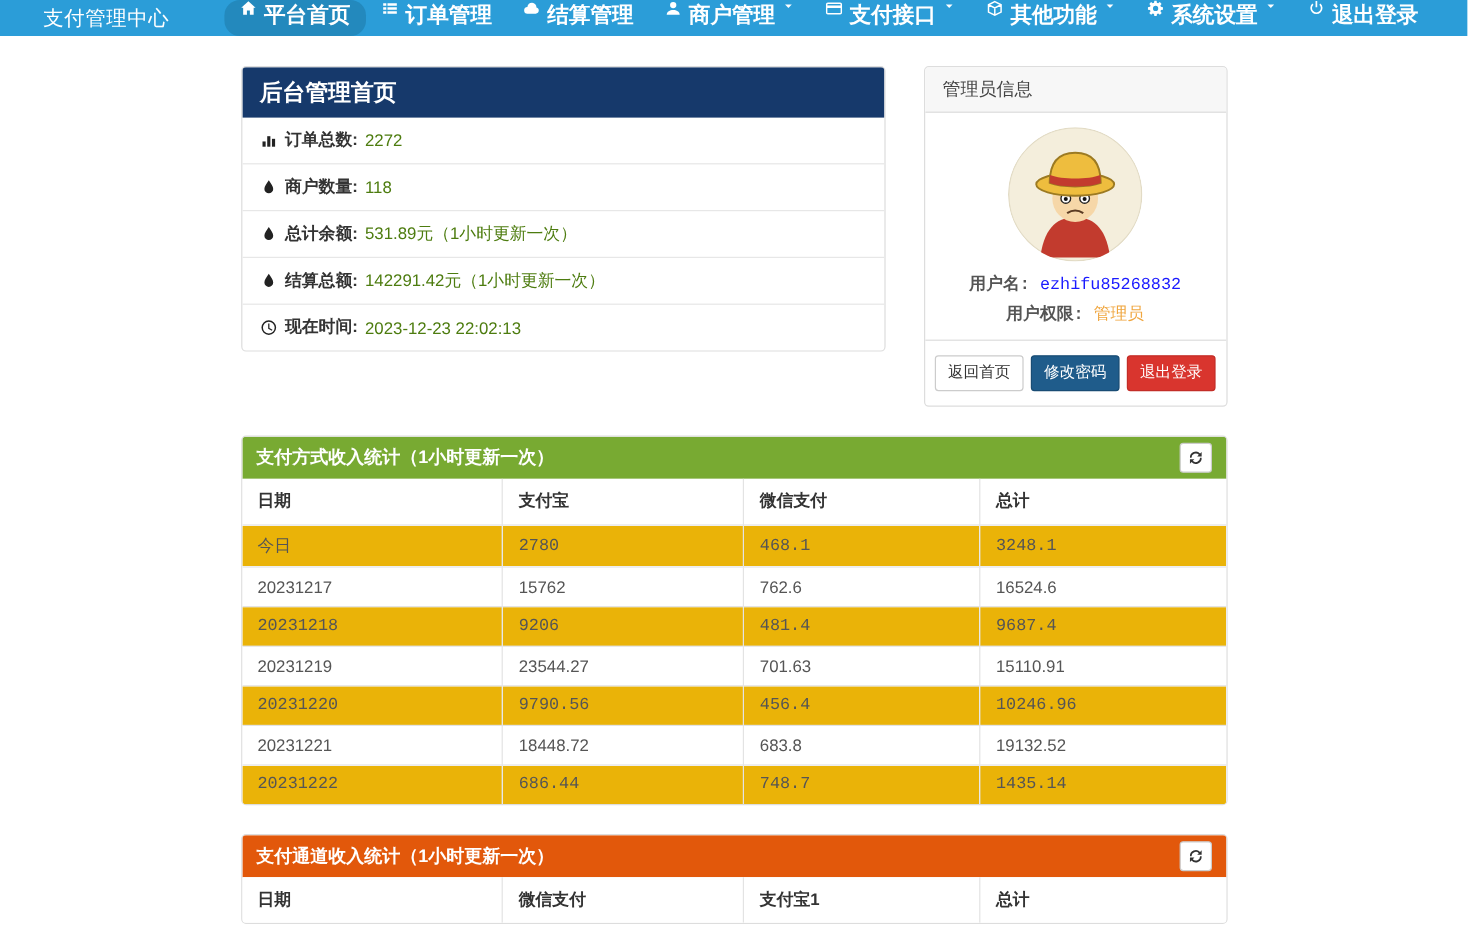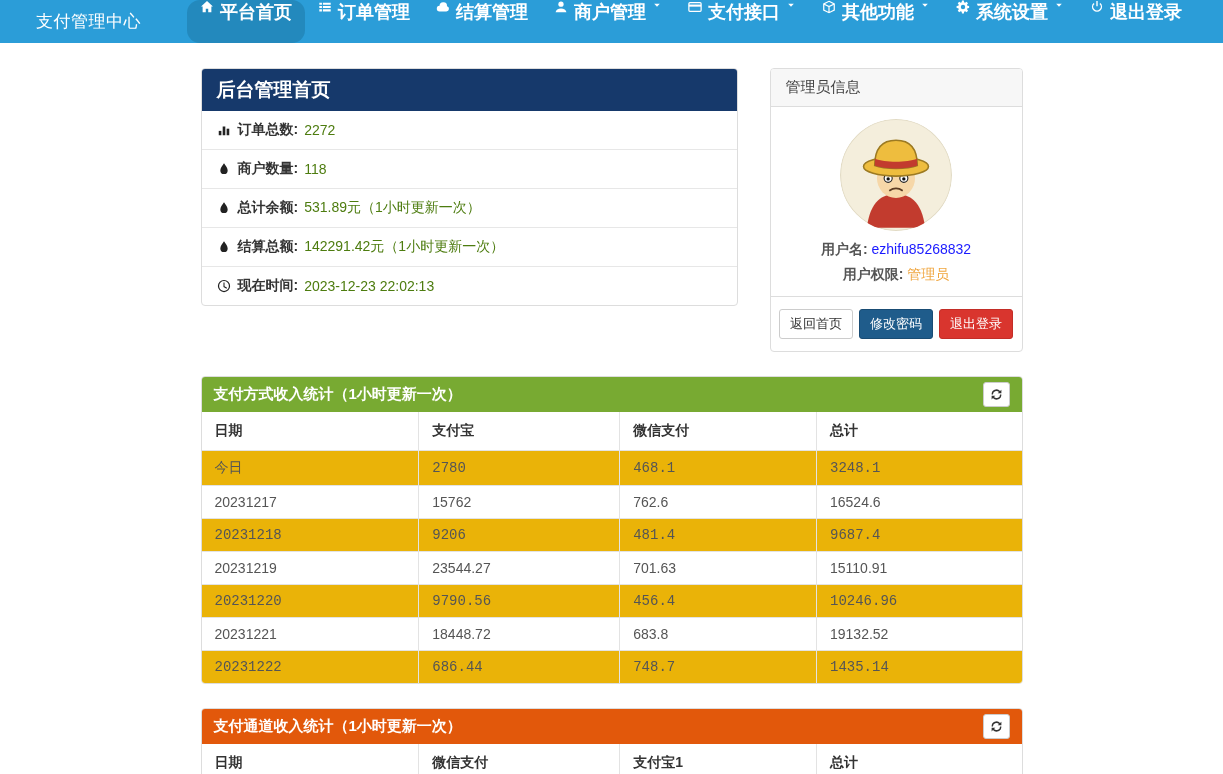--- a/index.html
+++ b/index.html
@@ -5,21 +5,21 @@
   * { box-sizing: border-box; }
   html,body { margin:0; padding:0; }
   body {
     width:1223px; height:774px; overflow:hidden; background:#fff;
     font-family:"Liberation Sans","DejaVu Sans",sans-serif; color:#333;
   }
   .icn { display:inline-flex; align-items:center; }
   .icn svg { display:block; }
 
   
-  .navbar { height:43px; background:#2b9dd8; display:flex; align-items:stretch; color:#fff; }
+  .navbar { height:30px; background:#2b9dd8; display:flex; align-items:stretch; color:#fff; }
   .brand { font-size:17px; display:flex; align-items:center; padding-left:36px; letter-spacing:.5px; }
   .nav-menu { margin-left:auto; display:flex; align-items:stretch; padding-right:28px; }
   .nav-item { display:flex; align-items:flex-start; gap:6px; padding:0 13px; font-size:18px; font-weight:bold;
               color:#fff; text-decoration:none; cursor:pointer; white-space:nowrap;border-radius:13px; }
   .nav-item.active { background:#2389bd; }
   .nav-item .icn svg { width:14px; height:14px; }
   .nav-item .caret svg { width:10px; height:10px; }
 
   
   .container { width:822px; margin:0 auto; padding-top:25px; }
@@ -30,21 +30,21 @@
   .dash { width:537px; }
   .dash-header { background:#16396b; color:#fff; font-size:19px; font-weight:bold; padding:8px 15px; }
   .stat-row { display:flex; align-items:center; padding:10px 15px; font-size:14px; border-top:1px solid #e7e7e7; }
   .stat-row:first-of-type { border-top:none; }
   .stat-row .icn { margin-right:7px; color:#222; }
   .stat-row .icn svg { width:14px; height:14px; }
   .stat-label { font-weight:bold; color:#333; }
   .stat-value { color:#4d7c0f; margin-left:6px; }
 
   
-  .admin { width:253px; }
+  .admin { width:253px;font-family:Liberation Mono, monospace; }
   .admin-header { background:#f7f7f7; border-bottom:1px solid #ddd; padding:9px 15px; font-size:15px; color:#444; }
   .admin-body { padding:10px 8px 12px; text-align:center; }
   .avatar { width:112px; height:112px; border-radius:50%; overflow:hidden; margin:2px auto 10px; display:block; }
   .admin-line { font-size:14px; font-weight:bold; color:#555; margin-top:7px; }
   .username { color:#1a1aff; font-weight:normal; text-decoration:none; cursor:pointer; }
   .role { color:#f0a63f; font-weight:normal; cursor:pointer;margin-top:14px; }
   .admin-footer { border-top:1px solid #ddd; padding:12px 8px; display:flex; justify-content:center; gap:6px; }
   .btn { font-size:13px; padding:5px 10px; border-radius:3px; border:1px solid transparent; cursor:pointer;
          font-family:inherit; line-height:1.4; }
   .btn-default { background:#fff; border-color:#ccc; color:#333; }

